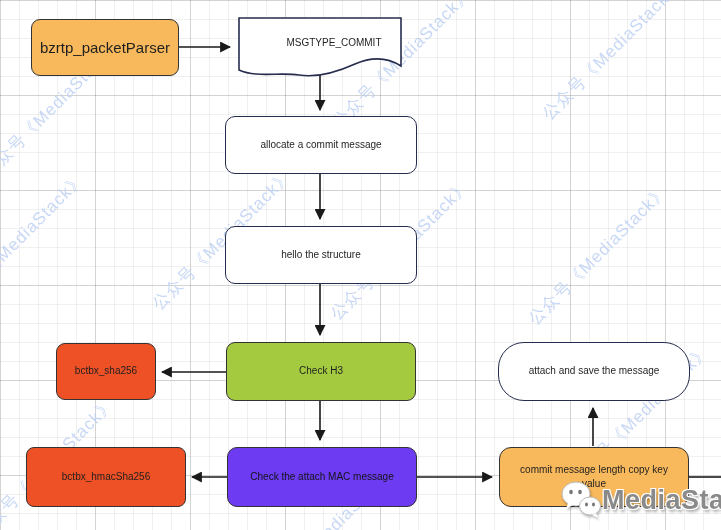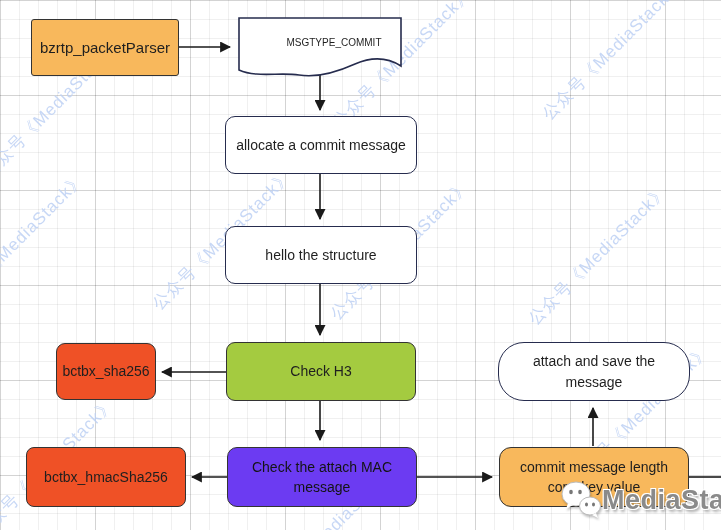--- a/index.html
+++ b/index.html
@@ -13,24 +13,24 @@
     background-size:95px 95px,95px 95px,19px 19px,19px 19px;
   }
   .wm{
     position:absolute;white-space:nowrap;color:#bed1f4;opacity:.85;
     font-size:17px;letter-spacing:1px;pointer-events:none;
     transform:translate(-50%,-50%) rotate(-45deg);
   }
   .edges{position:absolute;left:0;top:0;z-index:2;}
   .node{
     position:absolute;z-index:3;box-sizing:border-box;display:flex;align-items:center;justify-content:center;
-    text-align:center;font-size:14px;color:#1f1f1f;line-height:1.45;padding:4px 10px;
+    text-align:center;font-size:10px;color:#1f1f1f;line-height:1.45;padding:4px 10px;
     border:1.6px solid #333333;background:#fff;
   }
-  .node.orange{background:#F8B85C;border-radius:3px;}
+  .node.orange{background:#F8B85C;border-radius:9px;}
   .node.orange2{background:#F8B85C;border-radius:12px;}
   .node.red{background:#EF5126;border-radius:9px;}
   .node.green{background:#A4CB40;border-radius:9px;}
   .node.purple{background:#6C3BF2;border-radius:10px;color:#141414;}
   .node.white{background:#ffffff;border-color:#262C4E;border-radius:10px;}
   .node.white.r14{border-radius:26px;}
   .doc-node{position:absolute;z-index:3;}
   .doc-node .doc-label{
     position:absolute;left:14px;top:0;width:100%;height:52px;display:flex;align-items:center;justify-content:center;
     font-size:10px;color:#1f1f1f;

